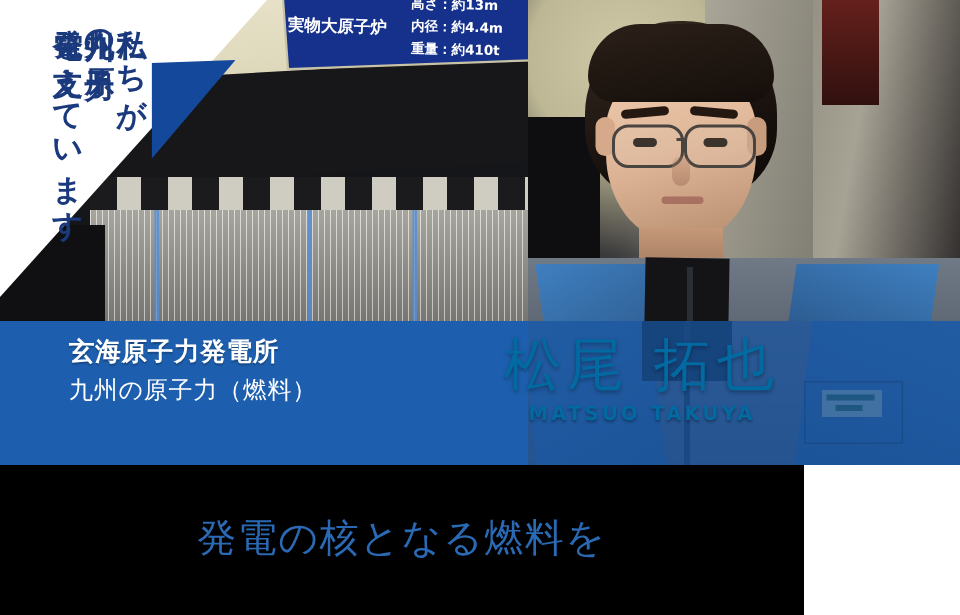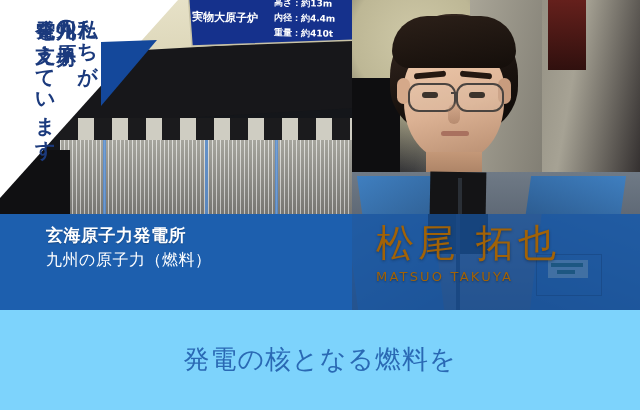--- a/index.html
+++ b/index.html
@@ -202,36 +202,37 @@
   }
   .info-org{
     font-size:17px;font-weight:700;letter-spacing:.5px;line-height:1.45;
     text-shadow:0 1px 1px rgba(0,0,0,.25);
   }
   .info-dept,.info-year{
     font-size:16px;font-weight:400;letter-spacing:.5px;line-height:1.5;
   }
 
   .info-right{
-    position:absolute;left:336px;top:6px;color:#a16207;margin-left:40px;
+    position:absolute;left:336px;top:6px;color:#0369a1;
   }
   .name-ja{
     font-size:38px;font-weight:400;letter-spacing:4px;line-height:1.25;
     text-shadow:0 1px 3px rgba(0,0,0,.35);
   }
   .name-en{
-    font-size:13px;font-weight:400;letter-spacing:2.2px;
+    font-size:13px;font-weight:700;letter-spacing:2.2px;
     margin-top:1px;
     text-shadow:0 1px 2px rgba(0,0,0,.35);
+    text-align:center;
   }
 
   
   .caption{
-    position:absolute;left:0;top:310px;width:640px;height:100px;
-    background:#7dd3fc;
+    position:absolute;left:0;top:310px;width:536px;height:100px;
+    background:#000000;
     display:flex;flex-direction:column;align-items:center;justify-content:center;
   }
   .cap-line{
     color:#2a69b4;
     font-size:26px;
     font-weight:400;
     letter-spacing:1px;
     line-height:1.35;
     text-align:center;
   }

